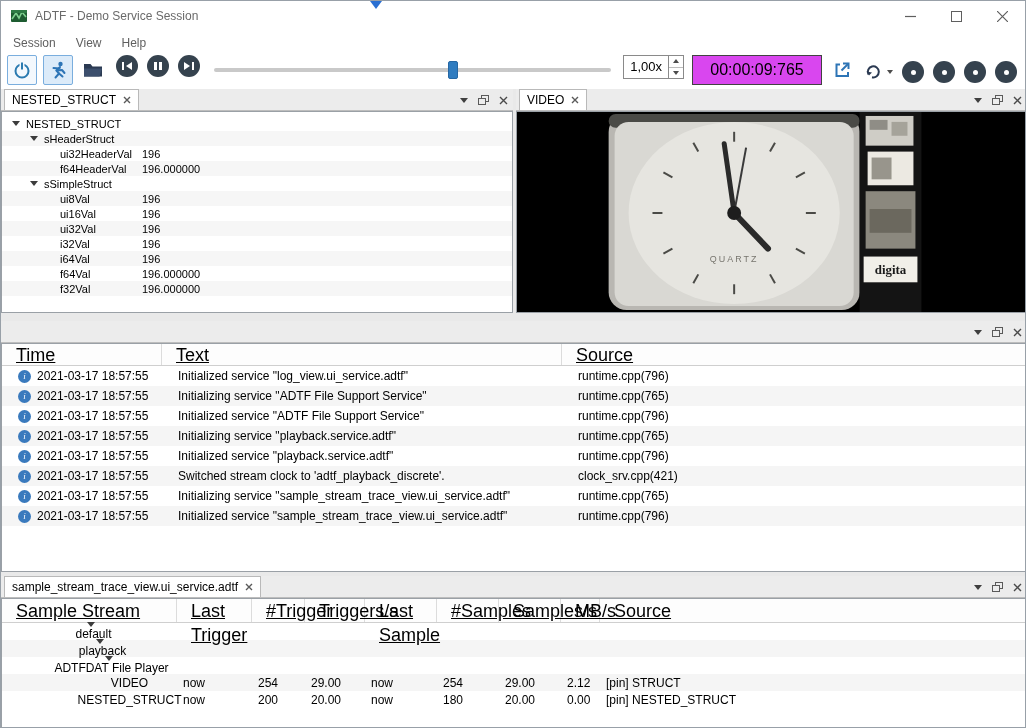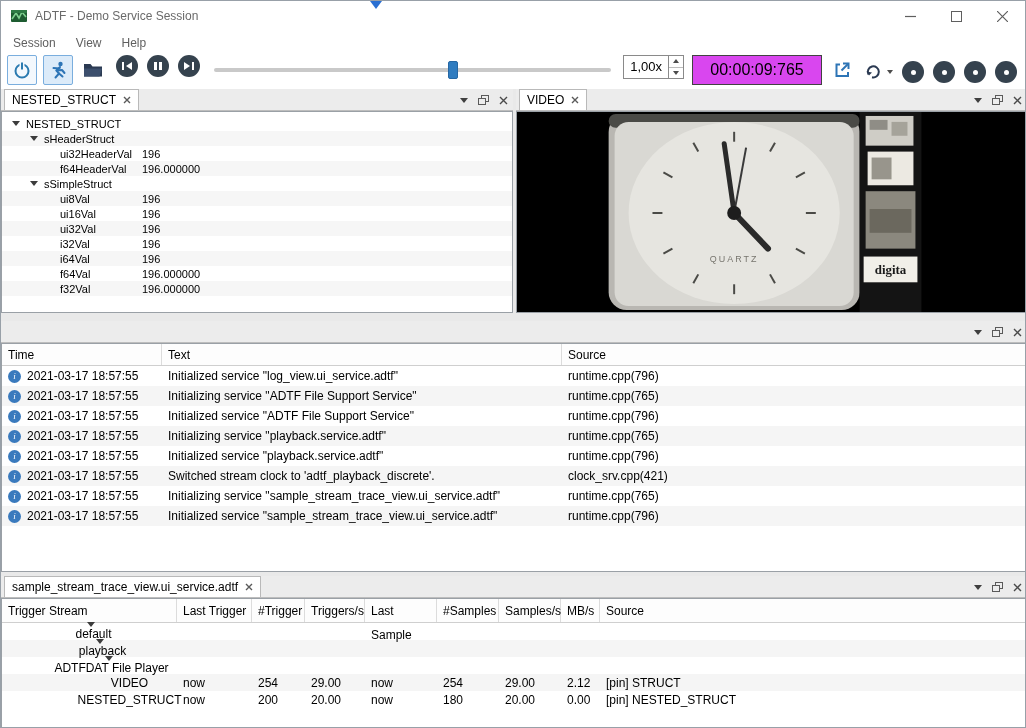--- a/index.html
+++ b/index.html
@@ -60,25 +60,25 @@
   .tree-row:nth-child(even) { background:#f6f6f6; }
   .exp { width:0; height:0; border-left:4px solid transparent; border-right:4px solid transparent; border-top:5px solid #3c3c3c; margin-right:6px; flex:0 0 auto; }
   .ind0 { padding-left:10px; } .ind1 { padding-left:28px; } .ind2 { padding-left:58px; }
   .tree-value { position:absolute; left:140px; }
 
   
   .video-surface { width:100%; height:100%; background:#000; }
 
   
   .log-header { display:flex; height:22px; background:#fdfdfd; border-bottom:1px solid #cfcfcf; }
-  .hcell { padding-left:6px; line-height:22px; font-size:12px; border-right:1px solid #dcdcdc; }
+  .hcell { padding-left:14px; line-height:22px; font-size:18px; border-right:1px solid #dcdcdc;text-decoration:underline; }
   .col-time { width:160px; flex:0 0 auto; } .col-text { width:400px; flex:0 0 auto; } .col-source { flex:1; border-right:none; }
   .log-row { display:flex; height:20px; align-items:center; }
   .log-rows .log-row:nth-child(even) { background:#f5f5f5; }
-  .lcell { padding-left:6px; font-size:12px; white-space:nowrap; overflow:hidden; }
+  .lcell { padding-left:16px; font-size:12px; white-space:nowrap; overflow:hidden; }
   .info-icon { display:inline-block; width:13px; height:13px; border-radius:50%; background:#3a7abd; color:#fff; font-size:9px; line-height:13px; text-align:center; font-family:"Liberation Serif",serif; font-style:italic; margin-right:6px; vertical-align:-2px; }
   .info-icon::before { content:"i"; }
   .time-cell { display:flex; align-items:center; }
 
   
   .trace-header { display:flex; height:24px; background:#fdfdfd; border-bottom:1px solid #cfcfcf; }
   .trace-header .hcell { line-height:24px; }
   .tc0{width:175px;flex:0 0 auto;} .tc1{width:75px;flex:0 0 auto;} .tc2{width:53px;flex:0 0 auto;}
   .tc3{width:60px;flex:0 0 auto;} .tc4{width:72px;flex:0 0 auto;} .tc5{width:62px;flex:0 0 auto;}
   .tc6{width:62px;flex:0 0 auto;} .tc7{width:39px;flex:0 0 auto;} .tc8{flex:1;border-right:none;}
@@ -453,21 +453,21 @@
             <rect x="3.5" y="0.5" width="7" height="6" fill="#ededed" stroke="#5a5a5a"></rect>
             <rect x="0.5" y="3.5" width="7" height="6" fill="#ededed" stroke="#5a5a5a"></rect>
           </svg>
         <svg width="9" height="9">
             <path d="M1 1 L8 8 M8 1 L1 8" stroke="#4a4a4a" stroke-width="1.4"></path>
           </svg>
       </span>
     </div>
     <div class="panel-content">
       <div class="trace-header">
-        <span class="hcell tc0">Trigger Stream</span>
+        <span class="hcell tc0">Sample Stream</span>
         <span class="hcell tc1">Last Trigger</span>
         <span class="hcell tc2">#Trigger</span>
         <span class="hcell tc3">Triggers/s</span>
         <span class="hcell tc4">Last Sample</span>
         <span class="hcell tc5">#Samples</span>
         <span class="hcell tc6">Samples/s</span>
         <span class="hcell tc7">MB/s</span>
         <span class="hcell tc8">Source</span>
       </div>
       <div class="trace-rows">

